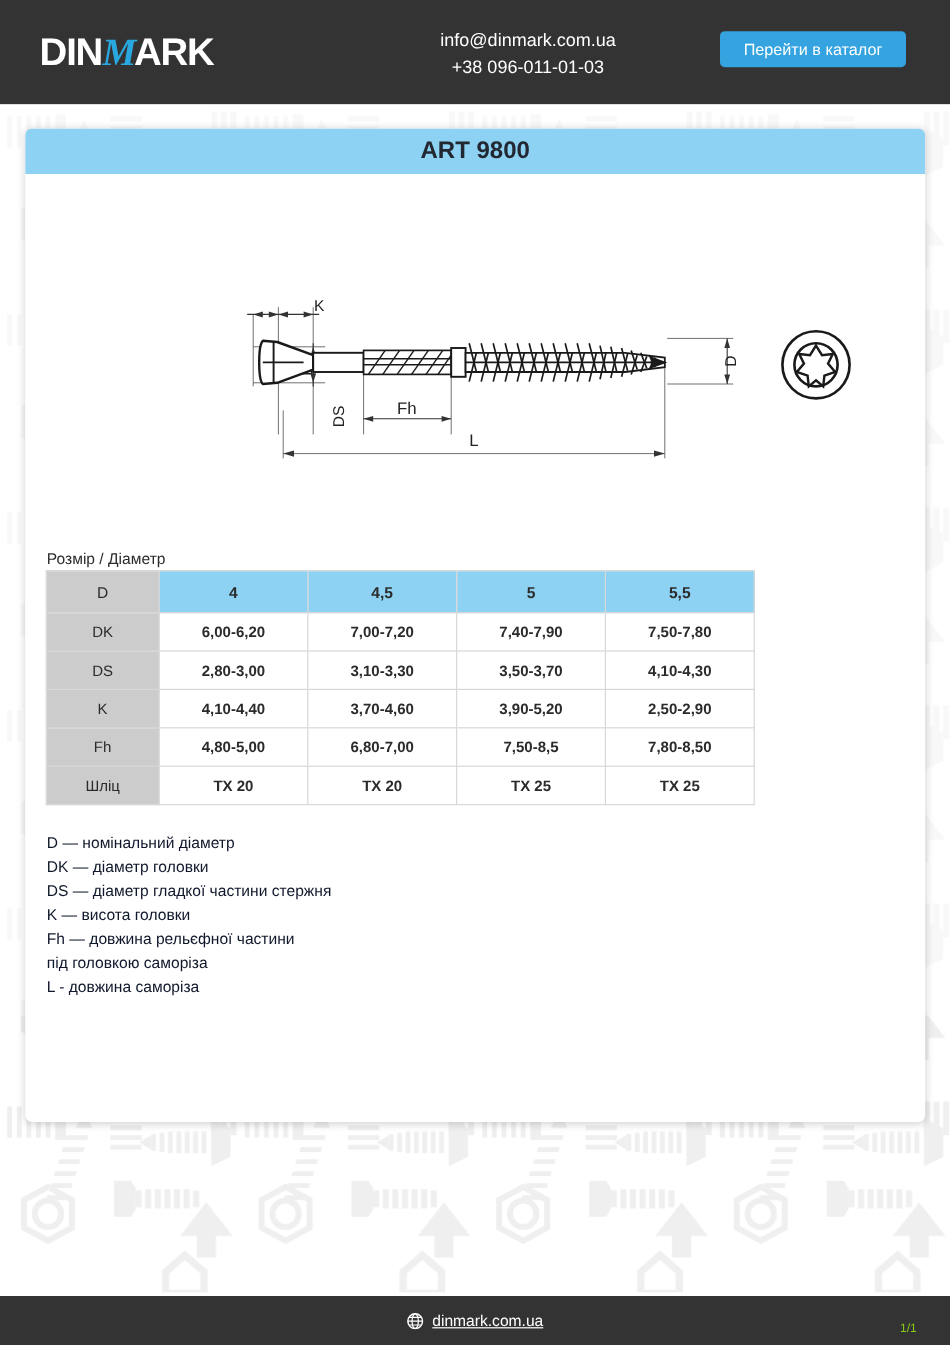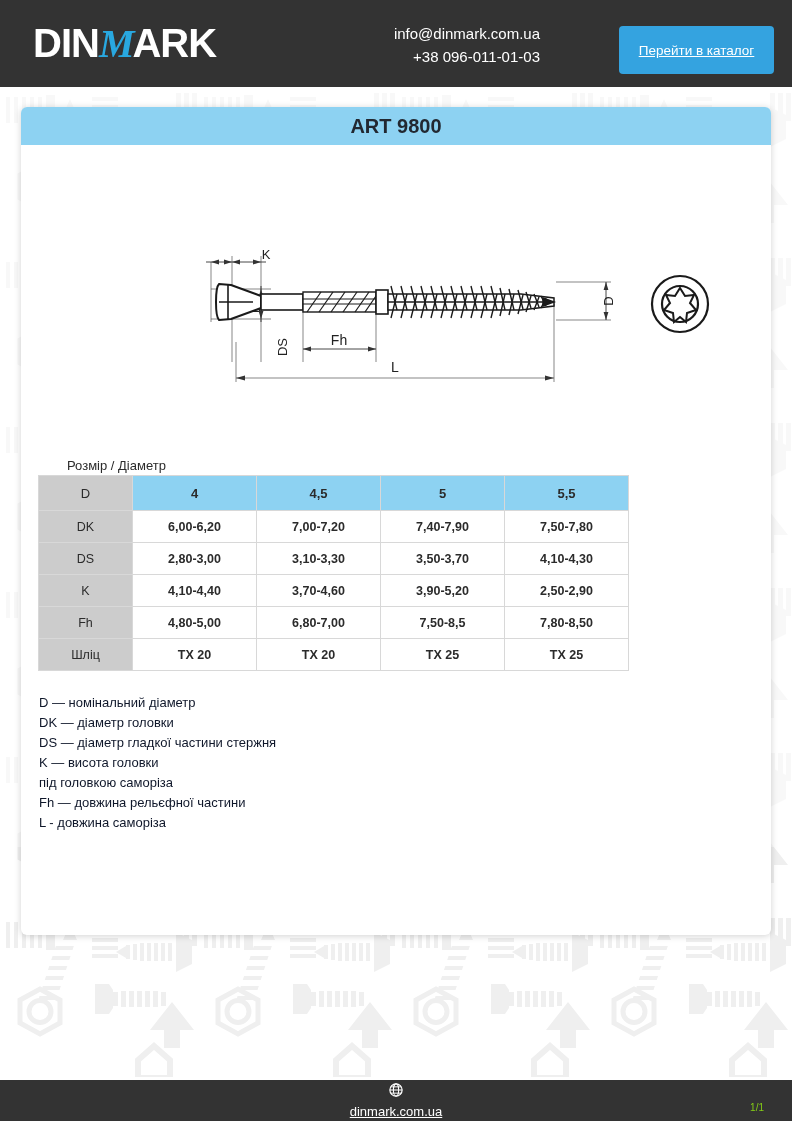--- a/index.html
+++ b/index.html
@@ -13,43 +13,43 @@
   }
 
   
   .topbar{
     position:absolute;left:0;top:0;width:792px;height:87px;
     background:#333333;
     display:flex;align-items:center;
   }
   .logo{
     position:absolute;left:33px;top:22px;
-    font-size:40px;font-weight:bold;letter-spacing:-1px;
+    font-size:32px;font-weight:bold;letter-spacing:-1px;
     color:#ffffff;line-height:42px;
     white-space:nowrap;
   }
   .logo .m{
     color:#29a8e0;font-style:italic;font-weight:bold;
     font-family:"Liberation Serif", serif;
     letter-spacing:-2px;
   }
   .contacts{
     position:absolute;left:340px;top:22px;width:200px;
-    text-align:right;color:#ffffff;
+    text-align:center;color:#ffffff;
     font-size:15px;line-height:23px;
   }
   .catalog-btn{
-    position:absolute;left:619px;top:26px;
-    width:155px;height:48px;
+    position:absolute;left:600px;top:26px;
+    width:155px;height:30px;
     background:#34a3e0;color:#ffffff;
     border:none;border-radius:4px;
     font-family:"Liberation Sans", sans-serif;
     font-size:13.5px;
     cursor:pointer;
-    display:flex;align-items:center;justify-content:center;text-decoration:underline;
+    display:flex;align-items:center;justify-content:center;
   }
 
   
   .page-bg{
     position:absolute;left:0;top:87px;width:792px;height:993px;
     background:#ffffff;
     overflow:hidden;
   }
   .pattern{
     position:absolute;left:0;top:0;width:792px;height:993px;
@@ -76,21 +76,21 @@
   }
 
   
   .drawing{
     position:absolute;left:0;top:135px;width:750px;height:160px;
   }
 
   
   .table-label{
     position:absolute;left:18px;top:351px;
-    font-size:13px;color:#2b2b2b;margin-left:28px;
+    font-size:13px;color:#2b2b2b;
   }
   table.spec{
     position:absolute;left:17px;top:368px;
     border-collapse:collapse;
     width:586px;
     table-layout:fixed;
   }
   table.spec td{
     border:1px solid #d8d8d8;
     height:31px;
@@ -120,21 +120,20 @@
 
   
   .footer{
     position:absolute;left:0;top:1080px;width:792px;height:41px;
     background:#333333;color:#ffffff;
   }
   .footer-center{
     position:absolute;left:0;top:0;width:792px;height:41px;
     display:flex;align-items:center;justify-content:center;gap:7px;
     font-size:13px;
-    flex-direction:column;
   }
   .footer-center a{
     color:#ffffff;text-decoration:underline;font-size:13px;
   }
   .page-num{
     position:absolute;right:28px;top:0;height:55px;
     display:flex;align-items:center;font-size:10px;color:#84cc16;
   }
   .globe{display:inline-block;width:14px;height:14px;}
 </style>
@@ -399,22 +398,22 @@
         <td class="val">TX 25</td>
       </tr>
     </tbody>
   </table>
 
   <div class="legend">
     <div>D — номінальний діаметр</div>
     <div>DK — діаметр головки</div>
     <div>DS — діаметр гладкої частини стержня</div>
     <div>K — висота головки</div>
+    <div>Fh — довжина рельєфної частини</div>
     <div>під головкою саморіза</div>
-    <div>Fh — довжина рельєфної частини</div>
     <div>L - довжина саморіза</div>
   </div>
 </div>
 
 <div class="footer">
   <div class="footer-center">
     <svg class="globe" viewBox="0 0 16 16" xmlns="http://www.w3.org/2000/svg">
       <circle cx="8" cy="8" r="7" fill="none" stroke="#ffffff" stroke-width="1.4"></circle>
       <ellipse cx="8" cy="8" rx="3" ry="7" fill="none" stroke="#ffffff" stroke-width="1.2"></ellipse>
       <line x1="1" y1="8" x2="15" y2="8" stroke="#ffffff" stroke-width="1.2"></line>

